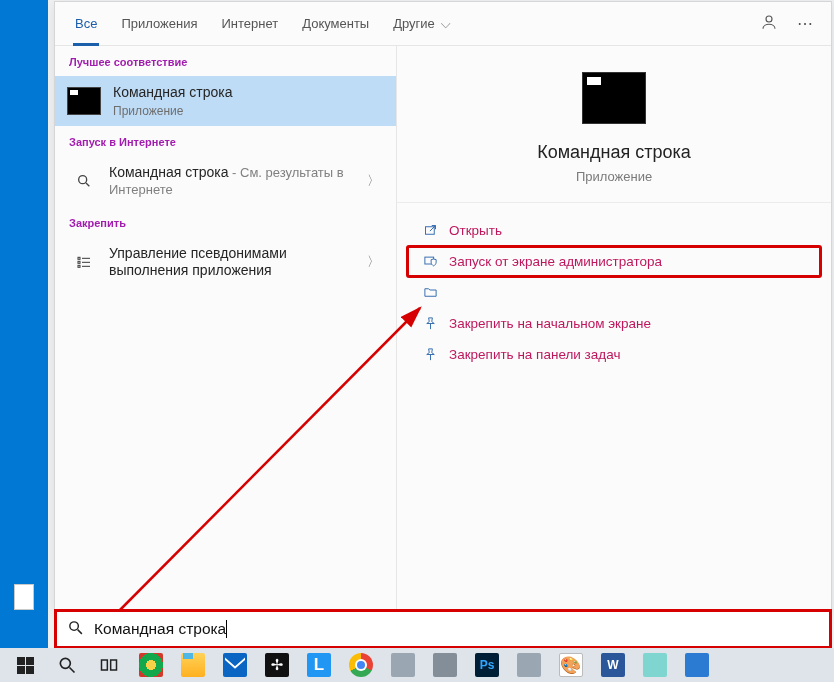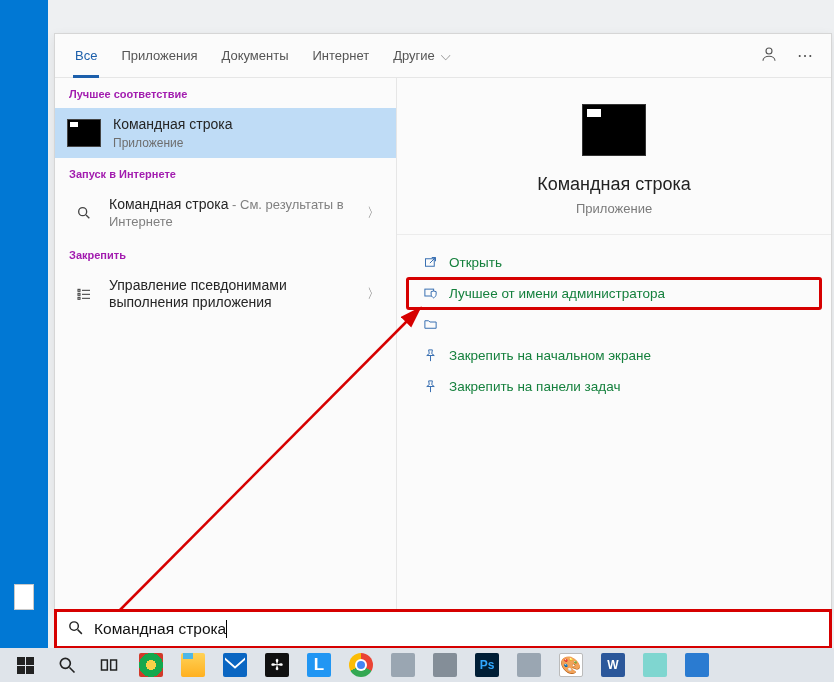--- a/index.html
+++ b/index.html
@@ -3,21 +3,21 @@
 <meta charset="utf-8">
 <style>
 * { margin: 0; padding: 0; box-sizing: border-box; font-family: "Segoe UI", Arial, sans-serif; }
 body { width: 834px; height: 682px; background: #eef0f2; position: relative; overflow: hidden; }
 
 
 .bluestrip { position: absolute; left: 0; top: 0; width: 48px; height: 100%; background: #0178d4; }
 .bluestrip-doc { position: absolute; left: 14px; bottom: 72px; width: 20px; height: 26px; background: #fff; border: 1px solid #c9c9c9; }
 
 
-.panel { position: absolute; left: 54px; top: 1px; right: 2px; bottom: 72px; background: #fbfbfb; border: 1px solid #d6d6d6; box-shadow: 0 3px 10px rgba(0,0,0,.08); display: flex; flex-direction: column; margin-top: 32px; }
+.panel { position: absolute; left: 54px; top: 1px; right: 2px; bottom: 72px; background: #fbfbfb; border: 1px solid #d6d6d6; box-shadow: 0 3px 10px rgba(0,0,0,.08); display: flex; flex-direction: column; }
 .filters { display: flex; align-items: center; height: 44px; border-bottom: 1px solid #e6e6e6; padding: 0 8px; }
 .filter-item { padding: 0 12px; font-size: 13px; color: #555; cursor: pointer; height: 44px; display: flex; align-items: center; position: relative; }
 .filter-item.active { color: #1c5fab; }
 .filter-item.active::after { content: ""; position: absolute; left: 10px; right: 10px; bottom: 0; height: 3px; background: #1c5fab; }
 .filters-spacer { flex: 1; }
 .filters-icon { width: 36px; text-align: center; font-size: 16px; color: #555; cursor: pointer; }
 
 .body { flex: 1; display: flex; min-height: 0; }
 .left { width: 342px; border-right: 1px solid #e6e6e6; overflow: hidden; }
 .section-head { font-size: 11px; font-weight: 700; color: #a21caf; padding: 10px 14px 8px; }
@@ -32,21 +32,21 @@
 .rtitle .muted { color: #808080; font-size: 13px; }
 .result .chev { color: #777; font-size: 13px; padding: 0 4px; }
 
 .right { flex: 1; display: flex; flex-direction: column; align-items: stretch; }
 .preview-top { display: flex; flex-direction: column; align-items: center; padding-top: 26px; padding-bottom: 18px; border-bottom: 1px solid #ececec; }
 .bigthumb { width: 64px; height: 52px; background: #000; border: 1px solid #333; position: relative; }
 .bigthumb::before { content: ""; position: absolute; top: 4px; left: 4px; width: 14px; height: 8px; background: #fff; }
 .bigtitle { font-size: 18px; color: #222; margin-top: 18px; }
 .bigsub { font-size: 13px; color: #7a7a7a; margin-top: 6px; }
 .actions { padding: 12px 10px; }
-.action { display: flex; padding: 8px 16px; font-size: 13.5px; color: #15803d; cursor: pointer; border-radius: 2px; }
+.action { display: flex; padding: 8px 16px; font-size: 13.5px; color: #be185d; cursor: pointer; border-radius: 2px; }
 .action .aicon { width: 26px; color: #3a70b2; font-size: 15px; display: flex; }
 .action.boxed { outline: 3px solid #d60000; outline-offset: -2px; }
 
 
 .redline { position: absolute; pointer-events: none; }
 
 
 .searchrow { position: absolute; left: 54px; right: 2px; bottom: 33px; height: 40px; background: #fff; border: 3px solid #d60000; display: flex; align-items: center; padding: 0 10px; }
 .searchrow .sicon { font-size: 16px; color: #333; margin-right: 10px; }
 .searchrow input { flex: 1; border: none; outline: none; font-size: 15.5px; color: #111; }
@@ -65,22 +65,22 @@
 <body>
 
 <div class="bluestrip">
   <div class="bluestrip-doc"></div>
 </div>
 
 <div class="panel">
   <div class="filters">
     <div class="filter-item active">Все</div>
     <div class="filter-item">Приложения</div>
+    <div class="filter-item">Интернет</div>
     <div class="filter-item">Документы</div>
-    <div class="filter-item">Интернет</div>
     <div class="filter-item">
       <span>Другие</span>
       <span style="margin-left:6px;color:#888">⌵</span>
     </div>
     <div class="filters-spacer"></div>
     <div class="filters-icon">
       <svg viewBox="0 0 24 24" width="18" height="18" fill="none" stroke="#555" stroke-width="1.5">
           <circle cx="12" cy="8" r="4"></circle>
           <path d="M4 21c0-4 4-6 8-6s8 2 8 6"></path>
         </svg>
@@ -151,21 +151,21 @@
           </span>
           <span>Открыть</span>
         </div>
         <div class="action boxed">
           <span class="aicon">
             <svg viewBox="0 0 24 24" width="15" height="15" fill="none" stroke="#3a70b2" stroke-width="1.6">
                 <rect x="3" y="5" width="14" height="11"></rect>
                 <path d="M17 8l4 1v4c0 3-2 5-4 6-2-1-4-3-4-6v-4z" fill="#fff"></path>
               </svg>
           </span>
-          <span>Лучшее от имени администратора</span>
+          <span>Запуск от экране администратора</span>
         </div>
         <div class="action">
           <span class="aicon">
             <svg viewBox="0 0 24 24" width="15" height="15" fill="none" stroke="#3a70b2" stroke-width="1.6">
                 <path d="M3 6h6l2 2h10v10H3z"></path>
               </svg>
           </span>
         </div>
         <div class="action">
           <span class="aicon">

